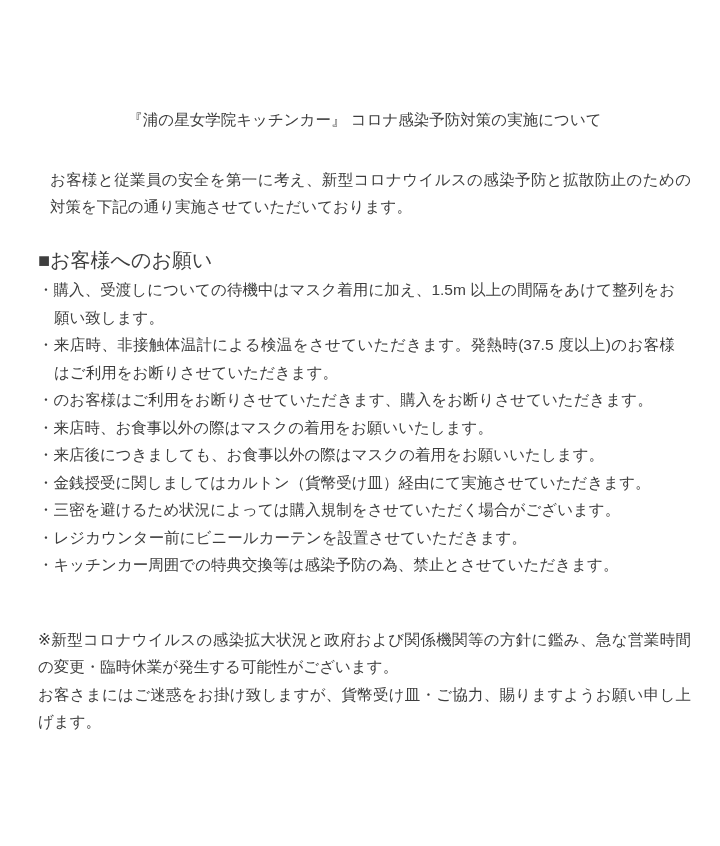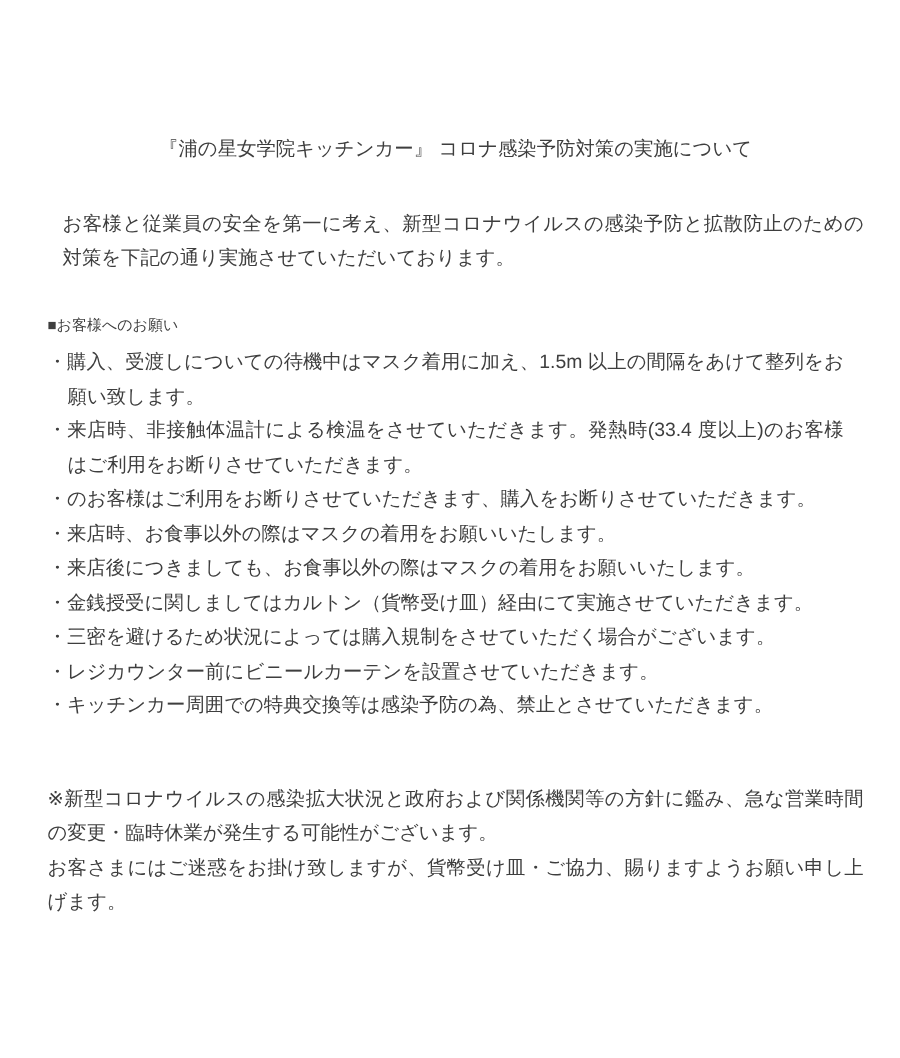--- a/index.html
+++ b/index.html
@@ -29,21 +29,21 @@
     text-align: center;
     white-space: nowrap;
   }
   .intro {
     margin: 32px 0 0 12px;
     text-align: justify;
   }
   .section-heading {
     margin: 26px 0 0 0;
     font-weight: normal;
-    font-size: 12px;
+    font-size: 20px;
     line-height: 27.5px;
   }
   ul.request-list {
     list-style: none;
     margin: 2px 16px 0 0;
     padding: 0;
   }
   ul.request-list li {
     padding-left: 16px;
     text-indent: -16px;
@@ -65,21 +65,21 @@
   <div class="doc-title">『浦の星女学院キッチンカー』 コロナ感染予防対策の実施について</div>
 
   <p class="intro">お客様と従業員の安全を第一に考え、新型コロナウイルスの感染予防と拡散防止のための対策を下記の通り実施させていただいております。</p>
 
   <h2 class="section-heading">■お客様へのお願い</h2>
 
   <ul class="request-list">
 
       <li>・購入、受渡しについての待機中はマスク着用に加え、1.5m 以上の間隔をあけて整列をお願い致します。</li>
 
-      <li>・来店時、非接触体温計による検温をさせていただきます。発熱時(33.4 度以上)のお客様はご利用をお断りさせていただきます。</li>
+      <li>・来店時、非接触体温計による検温をさせていただきます。発熱時(37.5 度以上)のお客様はご利用をお断りさせていただきます。</li>
 
       <li>・のお客様はご利用をお断りさせていただきます、購入をお断りさせていただきます。</li>
 
       <li>・来店時、お食事以外の際はマスクの着用をお願いいたします。</li>
 
       <li>・来店後につきましても、お食事以外の際はマスクの着用をお願いいたします。</li>
 
       <li>・金銭授受に関しましてはカルトン（貨幣受け皿）経由にて実施させていただきます。</li>
 
       <li>・三密を避けるため状況によっては購入規制をさせていただく場合がございます。</li>

